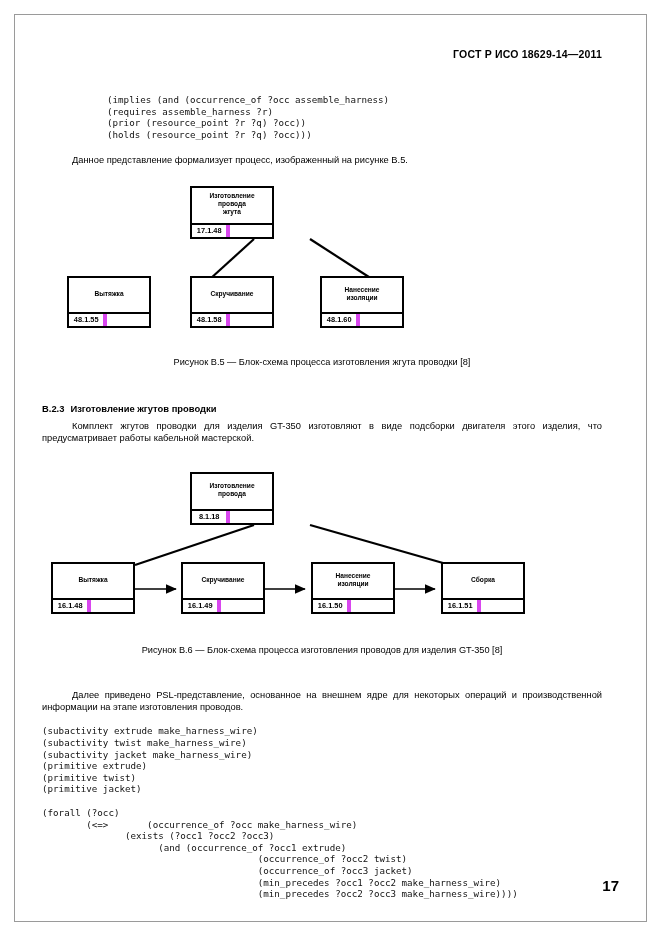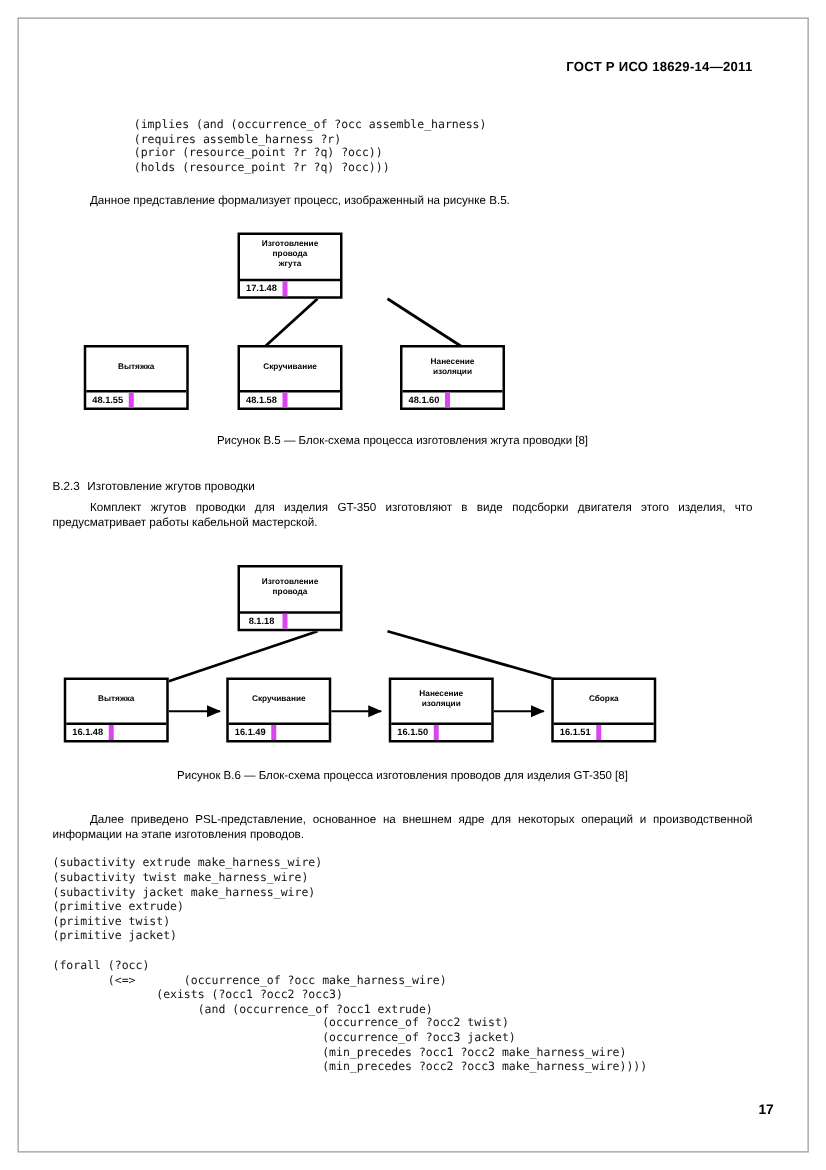--- a/index.html
+++ b/index.html
@@ -67,31 +67,31 @@
   .spacer-8 { height: 8px; }
   .spacer-10 { height: 10px; }
   .spacer-12 { height: 12px; }
   .spacer-14 { height: 14px; }
   .spacer-16 { height: 16px; }
   .spacer-18 { height: 18px; }
   .spacer-22 { height: 22px; }
 
   .section-head {
     font-size: 9.4px;
-    font-weight: normal;
+    font-weight: bold;
     color: #000;
     margin: 0;
   }
   .section-head .num { margin-right: 6px; }
 
   .fig-caption {
     font-size: 9.2px;
     text-align: center;
     color: #000;
-    margin: 8px;
+    margin: 18px;
   }
 
   
   .diagram {
     position: relative;
     width: 560px;
   }
   .diagram.d1 { height: 150px; }
   .diagram.d2 { height: 150px; }
 
@@ -149,21 +149,21 @@
     top: 0;
     width: 100%;
     height: 100%;
     overflow: visible;
   }
 
   .page-number {
     position: absolute;
     right: 42px;
     bottom: 42px;
-    font-size: 11px;
+    font-size: 15px;
     font-weight: bold;
     color: #000;
   }
 </style>
 </head>
 <body>
 
 <div class="page">
   <div class="page-border"></div>
 

